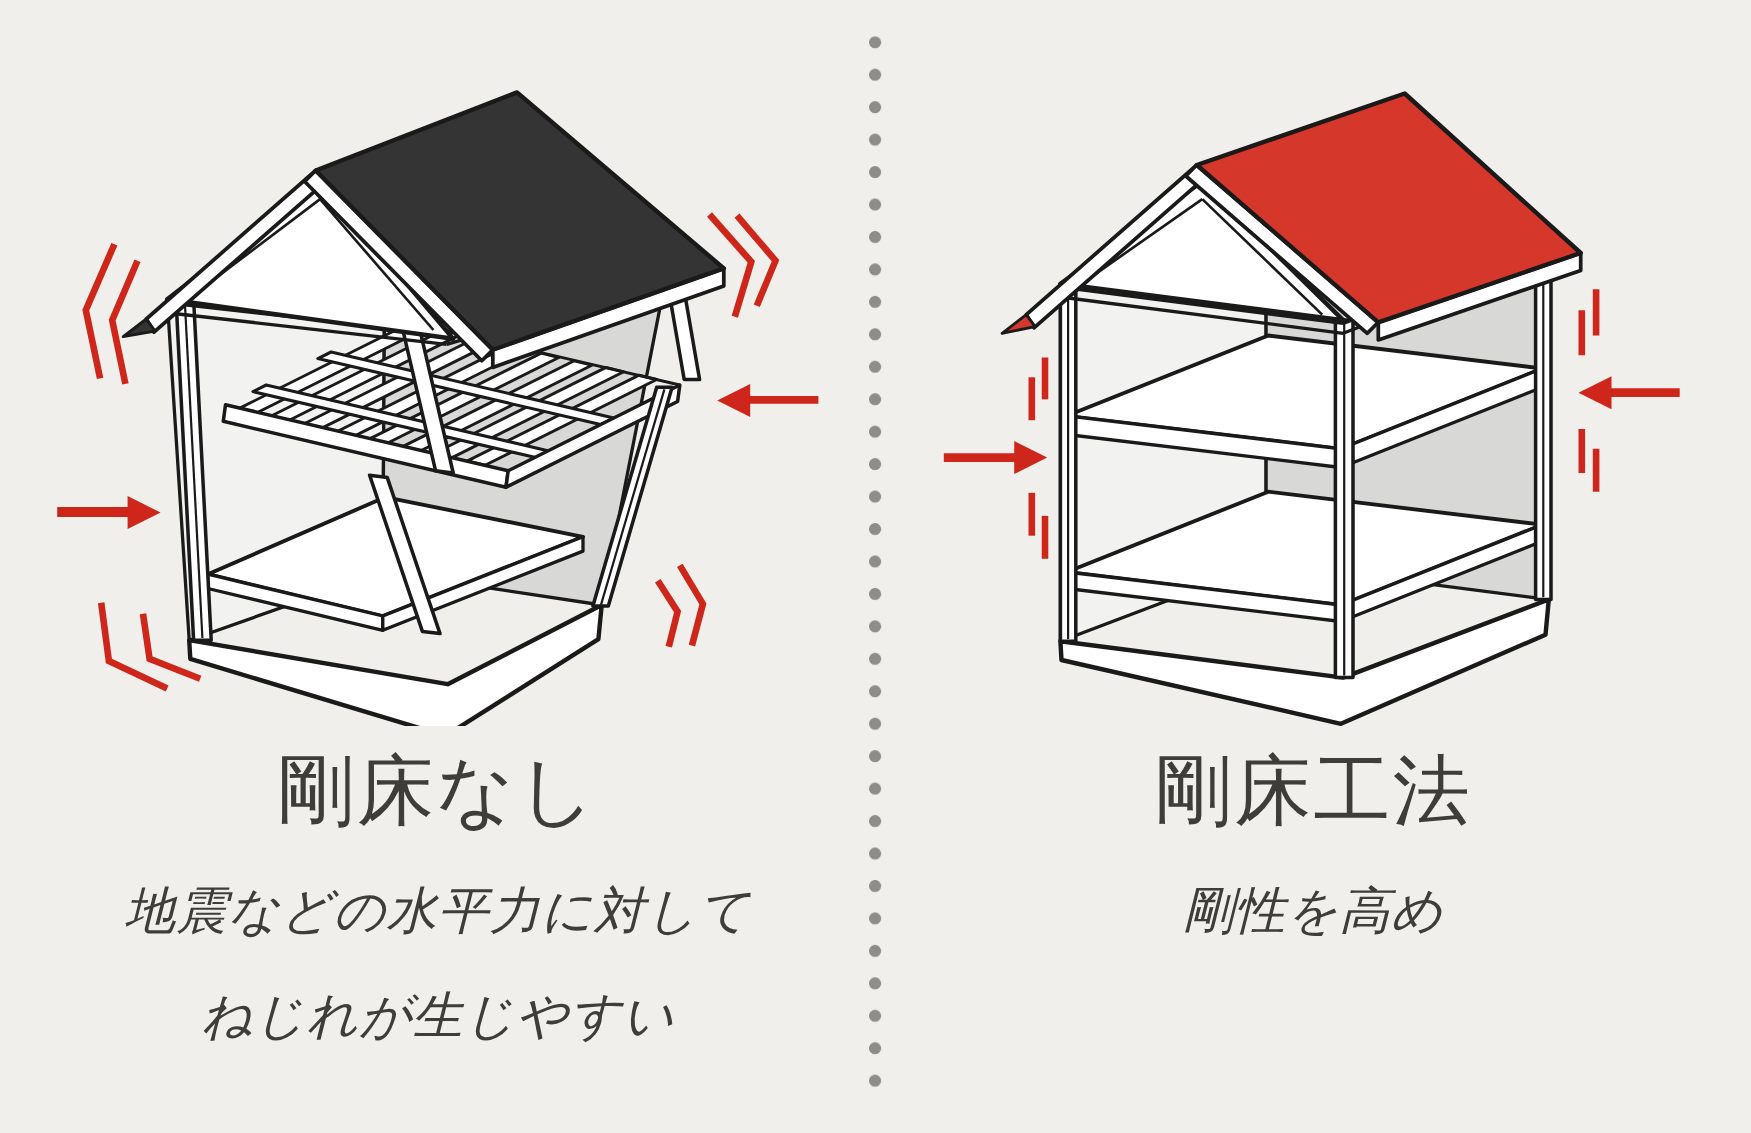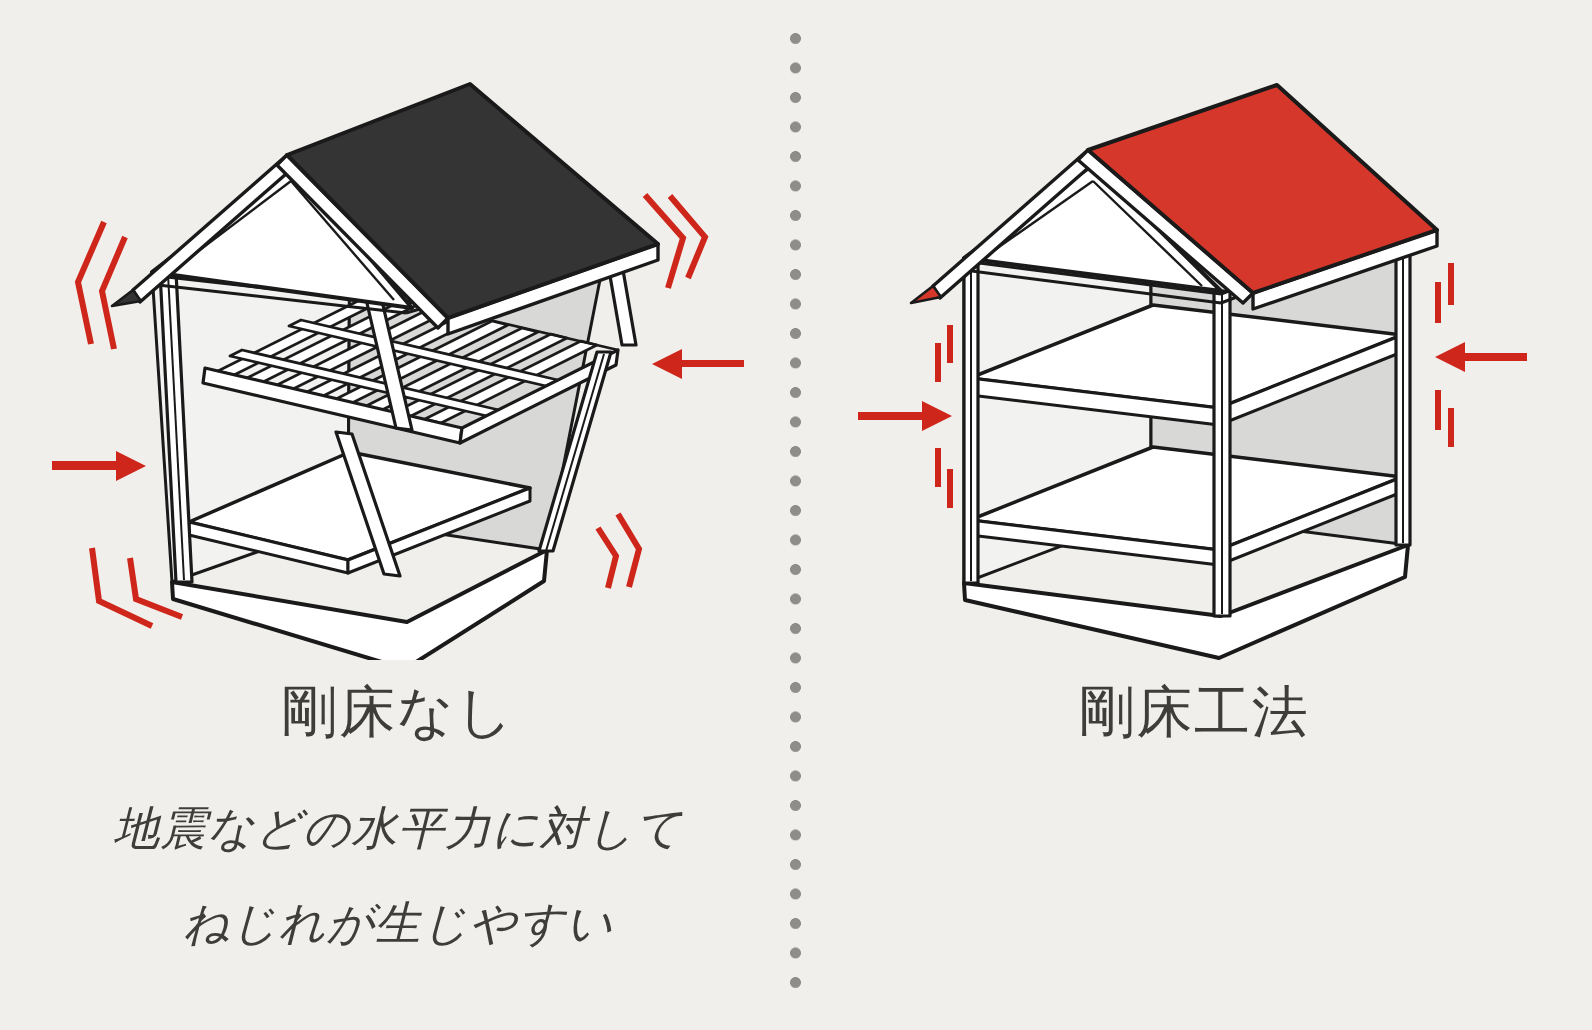--- a/index.html
+++ b/index.html
@@ -14,21 +14,21 @@
     --text:#3e3d3a;
   }
   html,body{margin:0;padding:0;}
   body{background:var(--bg);font-family:"Liberation Sans","DejaVu Sans",sans-serif;}
   .stage{position:relative;width:1592px;height:1030px;background:var(--bg);overflow:hidden;}
   .panel{position:absolute;top:0;width:796px;height:1030px;}
   .panel.left{left:0;}
   .panel.right{left:796px;}
   .illus{position:absolute;left:0;top:0;width:796px;height:660px;display:block;}
   .title{position:absolute;top:681px;left:0;width:100%;margin:0;text-align:center;
-         font-size:56px;font-weight:500;color:var(--text);letter-spacing:0.03em;line-height:1.1;}
+         font-size:70px;font-weight:500;color:var(--text);letter-spacing:0.03em;line-height:1.1;}
   .caption{position:absolute;left:0;width:100%;margin:0;text-align:center;
            font-size:46px;font-weight:400;color:var(--text);letter-spacing:0.02em;line-height:1.1;font-style:italic;}
   .caption.l1{top:803px;}
   .caption.l2{top:886px;margin-top:12px;}
   .divider{position:absolute;left:790px;top:33px;width:11px;height:972px;
            background-image:radial-gradient(circle at 5.5px 5.5px, var(--dot) 5.1px, rgba(0,0,0,0) 5.8px);
            background-size:11px 29.5px;background-repeat:repeat-y;}
   svg .ol{stroke:var(--outline);stroke-linejoin:round;}
   svg .red-line{stroke:var(--accent);stroke-width:6;fill:none;stroke-linecap:butt;stroke-linejoin:miter;}
   svg .red-fill{fill:var(--accent);}
@@ -188,15 +188,16 @@
         <path class="red-line" d="M642,282 L642,323"></path>
         <path class="red-line" d="M642,390 L642,430"></path>
         <path class="red-line" d="M655,408 L655,447"></path>
       </g>
       <g>
         <path class="red-fill" d="M62,412 L126,412 L126,401 L156,416 L126,431 L126,420 L62,420 Z"></path>
         <path class="red-fill" d="M731,353 L669,353 L669,342 L639,357 L669,372 L669,361 L731,361 Z"></path>
       </g>
     </svg>
     <h2 class="title">剛床工法</h2>
+    <p class="caption l1">剛性を高め</p>
   </section>
 
 </div>
 
 </body></html>

